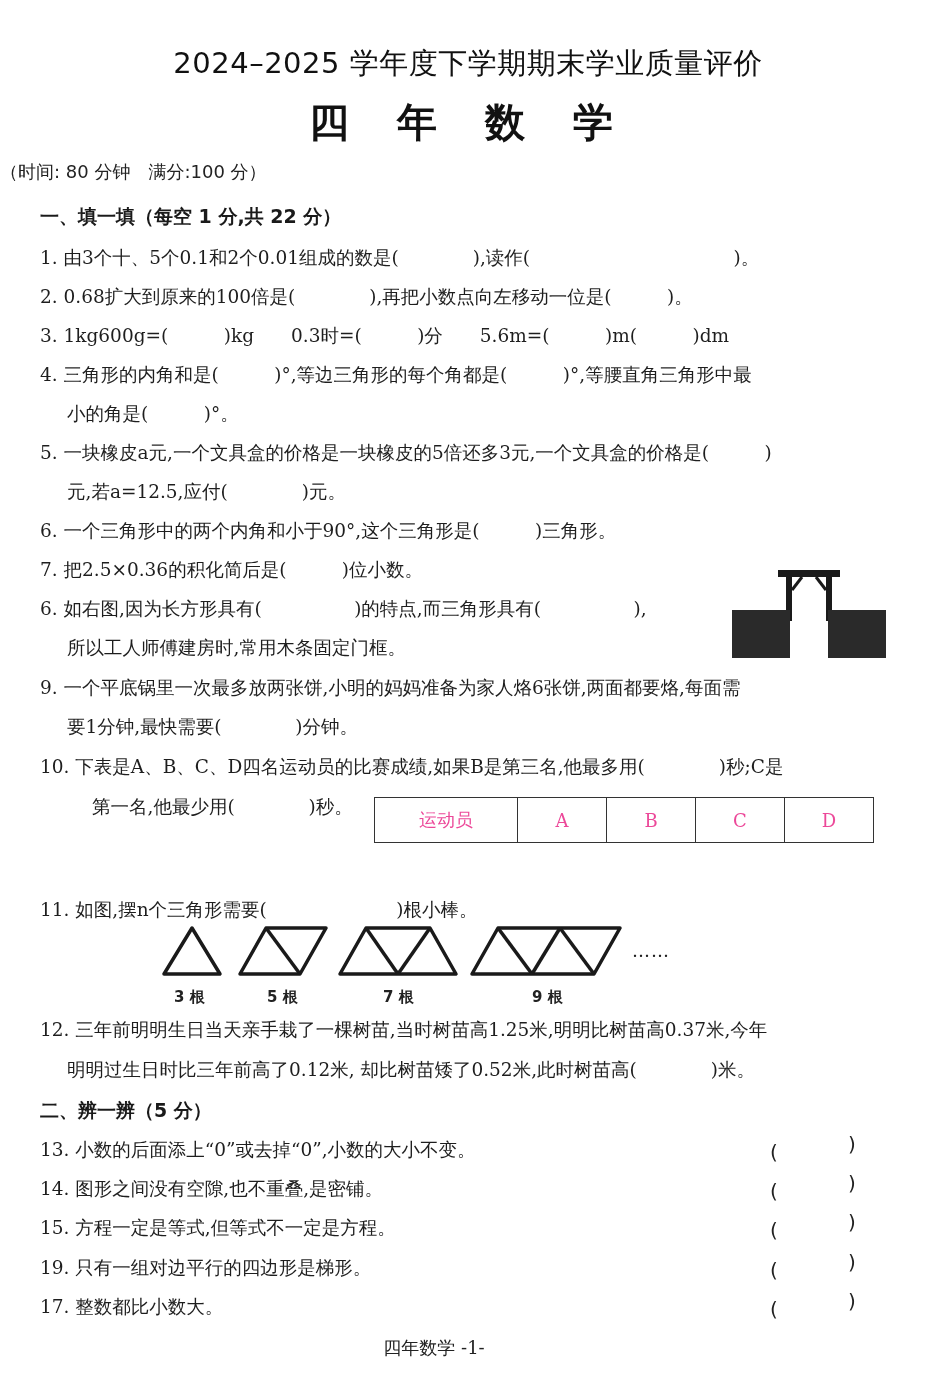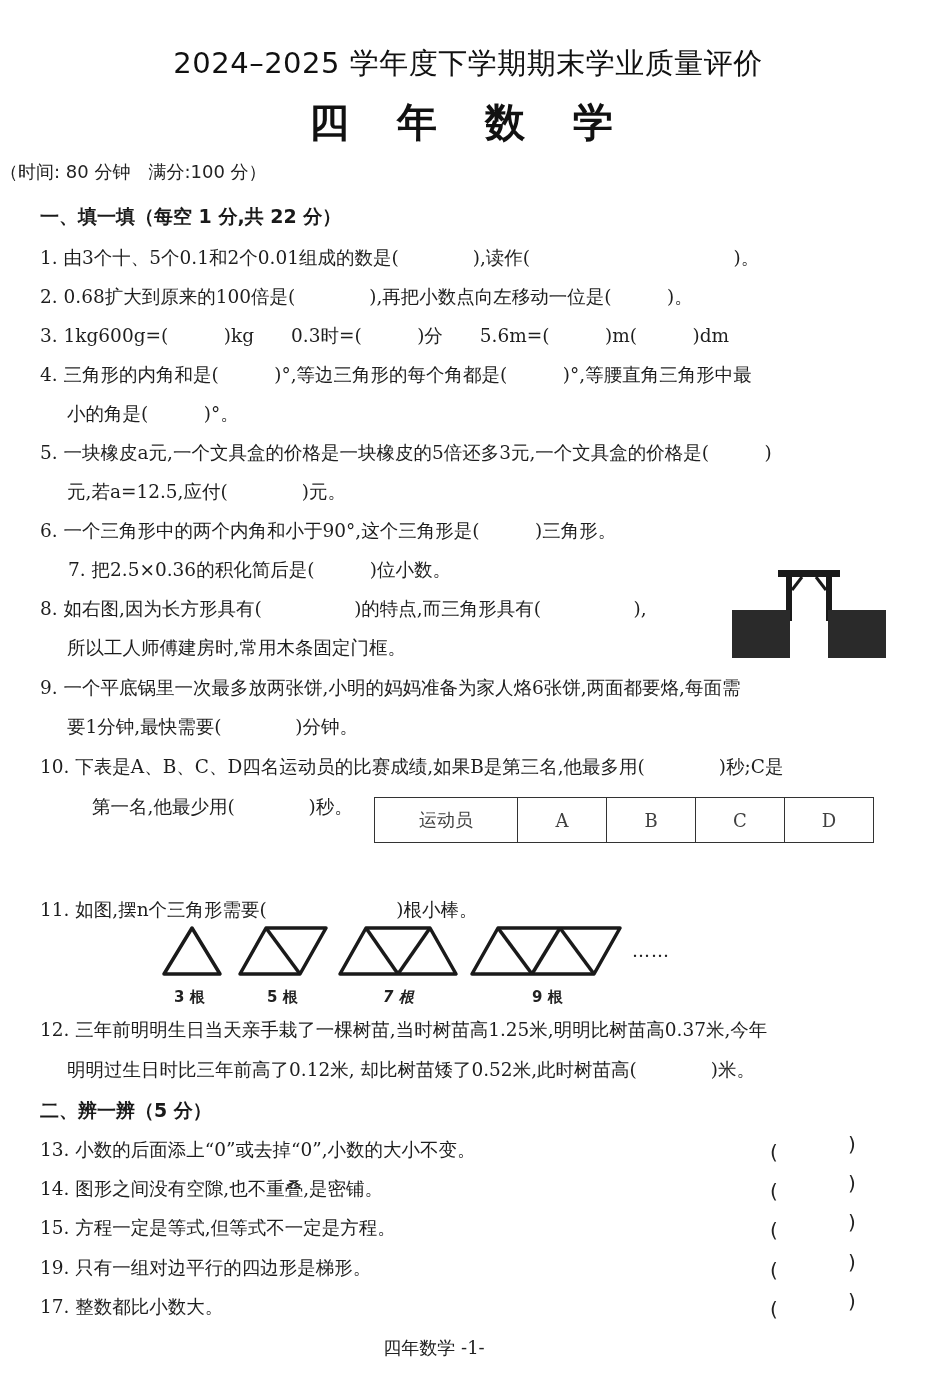--- a/index.html
+++ b/index.html
@@ -35,21 +35,21 @@
   .paren-l, .paren-r {
     position: absolute; font-size: 20px; color: #222;
     font-family: "DejaVu Sans", sans-serif;
   }
   
   .score-table {
     position: absolute; left: 374px; top: 797px;
     border-collapse: collapse; font-size: 18px;
   }
   .score-table td {
-    border: 1.5px solid #333; height: 42px; text-align: center; color: #404040;
+    border: 1.5px solid #333; height: 42px; text-align: center; color: #ec4899;
   }
   .score-table td.h { width: 140px; }
   .score-table td.c { width: 86px; }
   .box { display:inline-block; width: 12px; height: 14px; border: 1.5px solid #222; vertical-align: -1px; margin: 0 1px; }
   .caption {
     position: absolute; font-family: "DejaVu Sans", sans-serif;
     font-weight: bold; font-size: 15px; top: 988px; color: #222;
   }
   .footer {
     left: 0; width: 868px; text-align: center; top: 1336px;
@@ -66,22 +66,22 @@
 <div class="abs section" style="top:204px;">一、填一填（每空 1 分,共 22 分）</div>
 
 <div class="abs line" style="top:246px;">1. 由3个十、5个0.1和2个0.01组成的数是(　　　　),读作(　　　　　　　　　　　)。</div>
 <div class="abs line" style="top:285px;">2. 0.68扩大到原来的100倍是(　　　　),再把小数点向左移动一位是(　　　)。</div>
 <div class="abs line" style="top:324px;">3. 1kg600g=(　　　)kg　　0.3时=(　　　)分　　5.6m=(　　　)m(　　　)dm</div>
 <div class="abs line" style="top:363px;">4. 三角形的内角和是(　　　)°,等边三角形的每个角都是(　　　)°,等腰直角三角形中最</div>
 <div class="abs line indent" style="top:402px;">小的角是(　　　)°。</div>
 <div class="abs line" style="top:441px;">5. 一块橡皮a元,一个文具盒的价格是一块橡皮的5倍还多3元,一个文具盒的价格是(　　　)</div>
 <div class="abs line indent" style="top:480px;">元,若a=12.5,应付(　　　　)元。</div>
 <div class="abs line" style="top:519px;">6. 一个三角形中的两个内角和小于90°,这个三角形是(　　　)三角形。</div>
-<div class="abs line" style="top:558px;margin-left:28px;">7. 把2.5×0.36的积化简后是(　　　)位小数。</div>
-<div class="abs line" style="top:597px;">8. 如右图,因为长方形具有(　　　　　)的特点,而三角形具有(　　　　　),</div>
+<div class="abs line" style="top:558px;">7. 把2.5×0.36的积化简后是(　　　)位小数。</div>
+<div class="abs line" style="top:597px;">6. 如右图,因为长方形具有(　　　　　)的特点,而三角形具有(　　　　　),</div>
 <div class="abs line indent" style="top:636px;">所以工人师傅建房时,常用木条固定门框。</div>
 
 <svg style="position:absolute; left:730px; top:568px;" width="160" height="92" viewBox="0 0 160 92">
   <rect x="48" y="2" width="62" height="7" fill="#1a1a1a"></rect>
   <rect x="56" y="9" width="6" height="44" fill="#1a1a1a"></rect>
   <rect x="96" y="9" width="6" height="44" fill="#1a1a1a"></rect>
   <line x1="62" y1="22" x2="72" y2="9" stroke="#1a1a1a" stroke-width="3"></line>
   <line x1="96" y1="22" x2="86" y2="9" stroke="#1a1a1a" stroke-width="3"></line>
   <rect x="2" y="42" width="58" height="48" fill="#2a2a2a"></rect>
   <rect x="98" y="42" width="58" height="48" fill="#2a2a2a"></rect>
@@ -120,21 +120,21 @@
 
     <polygon points="314,50 340,4 462,4 436,50"></polygon>
     <line x1="340" y1="4" x2="374" y2="50"></line>
     <line x1="374" y1="50" x2="402" y2="4"></line>
     <line x1="402" y1="4" x2="436" y2="50"></line>
   </g>
 </svg>
 <div class="abs" style="left:632px; top:940px; font-size:18px; letter-spacing:1px;">……</div>
 <div class="caption" style="left:174px;">3 根</div>
 <div class="caption" style="left:267px;">5 根</div>
-<div class="caption" style="left:383px;font-style:italic;">7 根</div>
+<div class="caption" style="left:383px;">7 根</div>
 <div class="caption" style="left:532px;">9 根</div>
 
 <div class="abs line" style="top:1018px;">12. 三年前明明生日当天亲手栽了一棵树苗,当时树苗高1.25米,明明比树苗高0.37米,今年</div>
 <div class="abs line indent" style="top:1058px;">明明过生日时比三年前高了0.12米, 却比树苗矮了0.52米,此时树苗高(　　　　)米。</div>
 
 <div class="abs section" style="top:1098px;">二、辨一辨（5 分）</div>
 
 <div class="abs line" style="top:1138px;">13. 小数的后面添上“0”或去掉“0”,小数的大小不变。</div>
 <span class="paren-l" style="left:770px; top:1140px;">(</span>
 <span class="paren-r" style="left:848px; top:1132px;">)</span>

